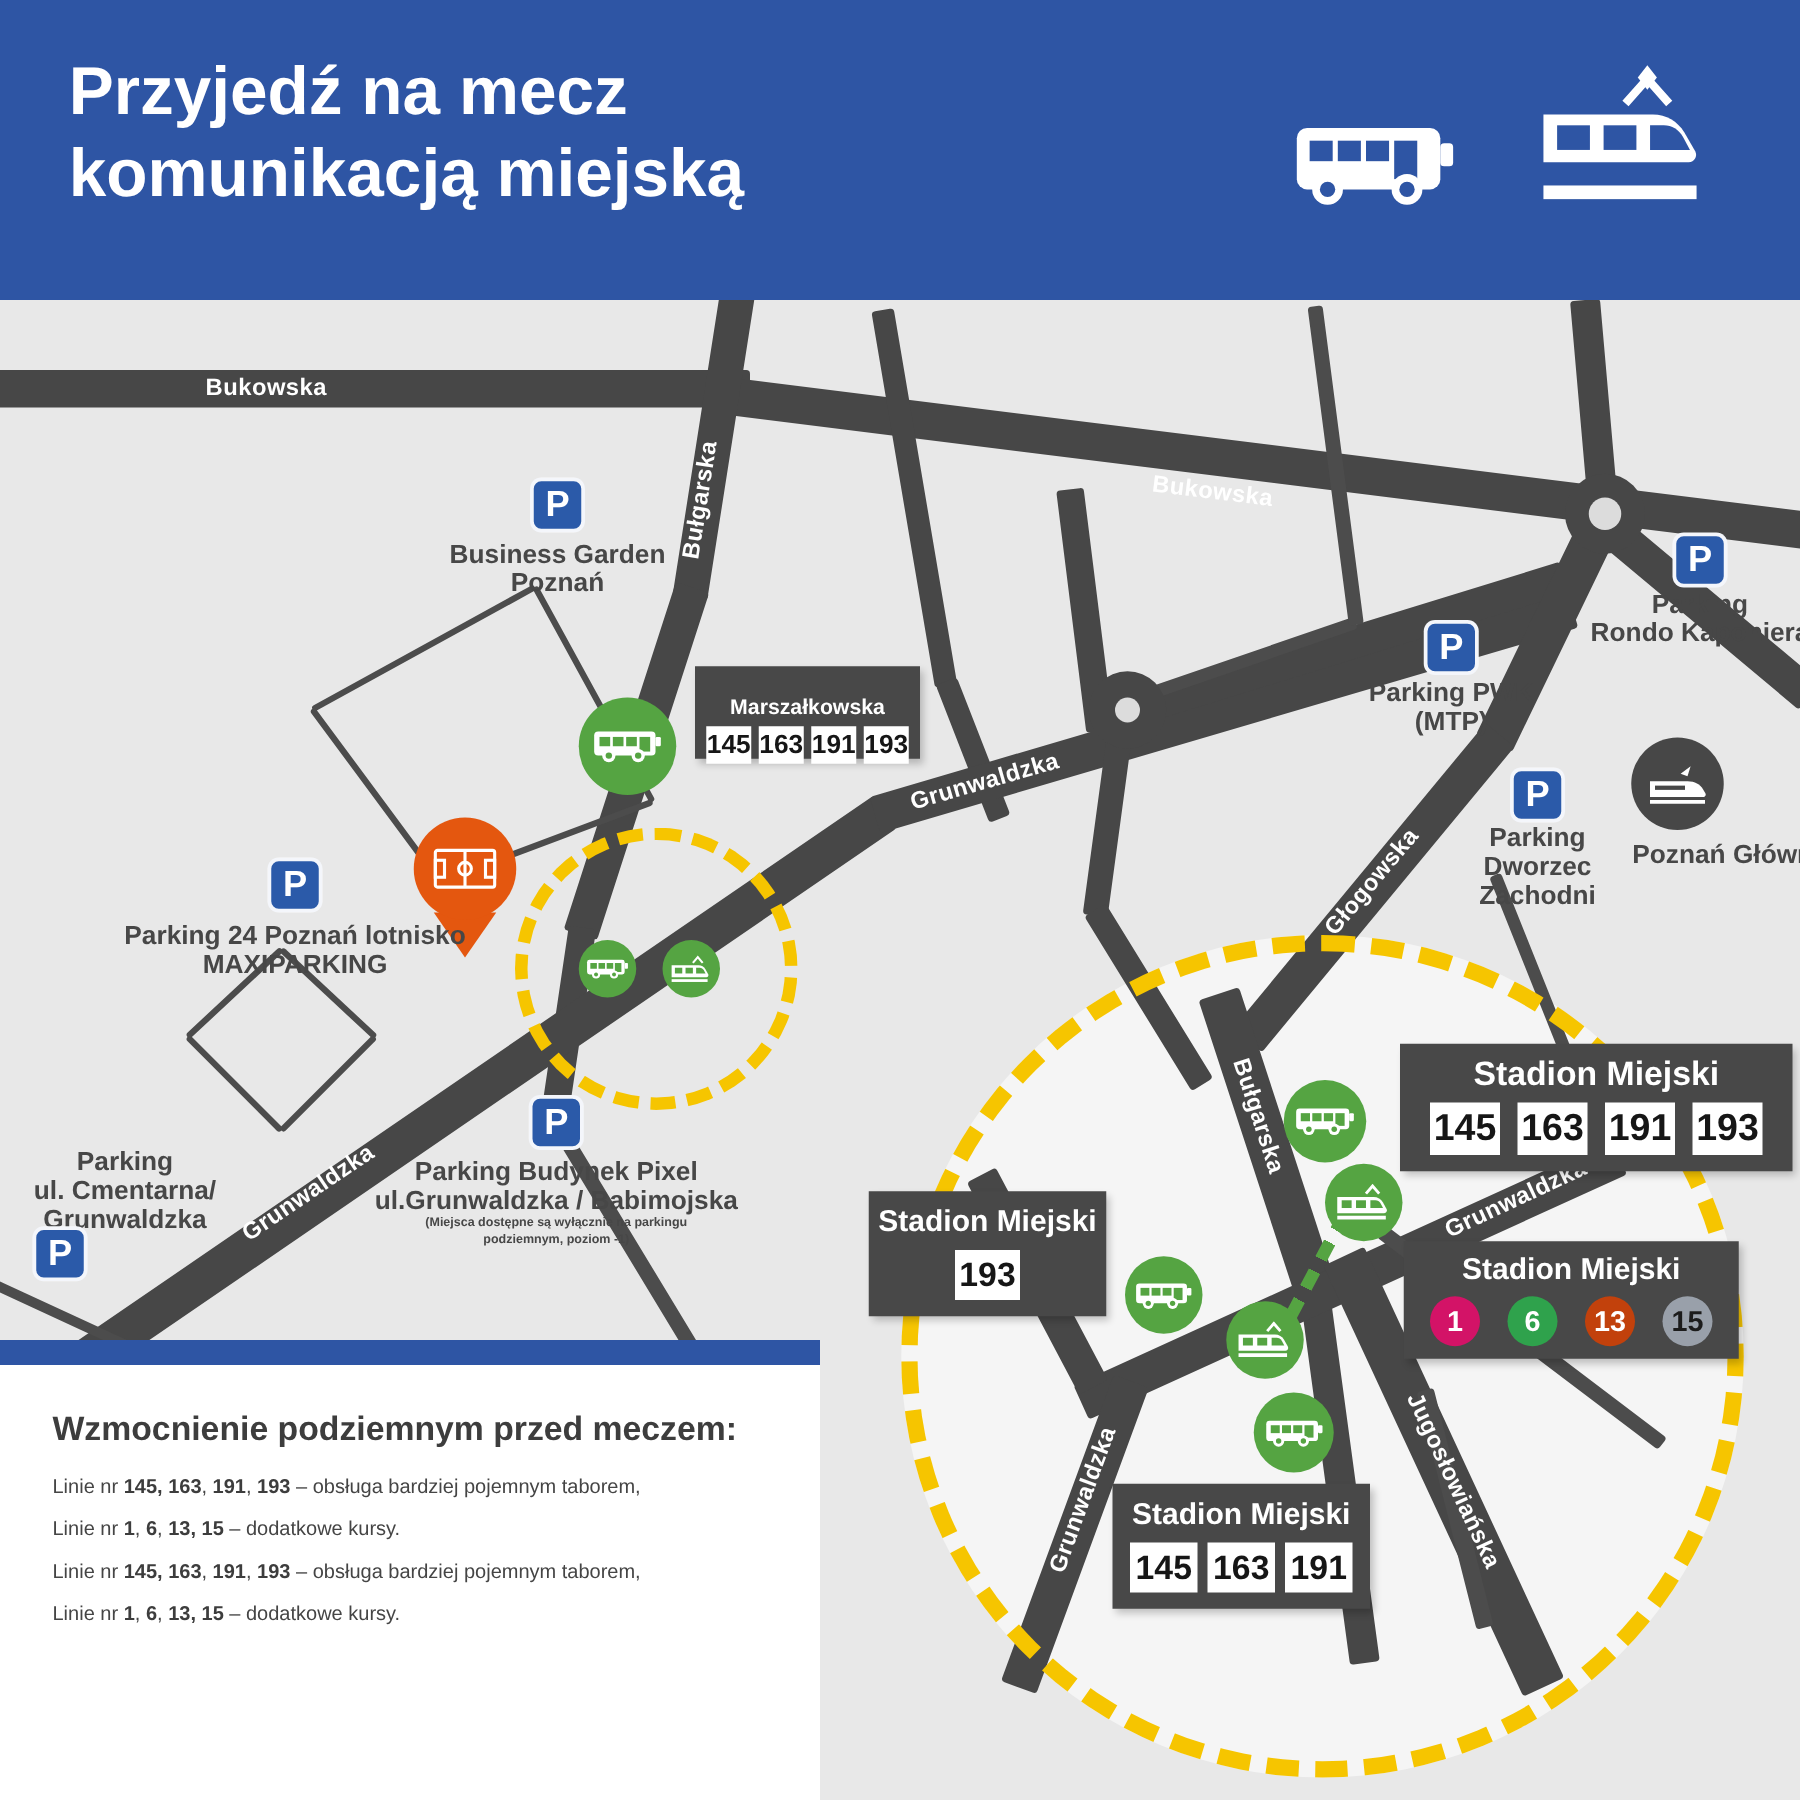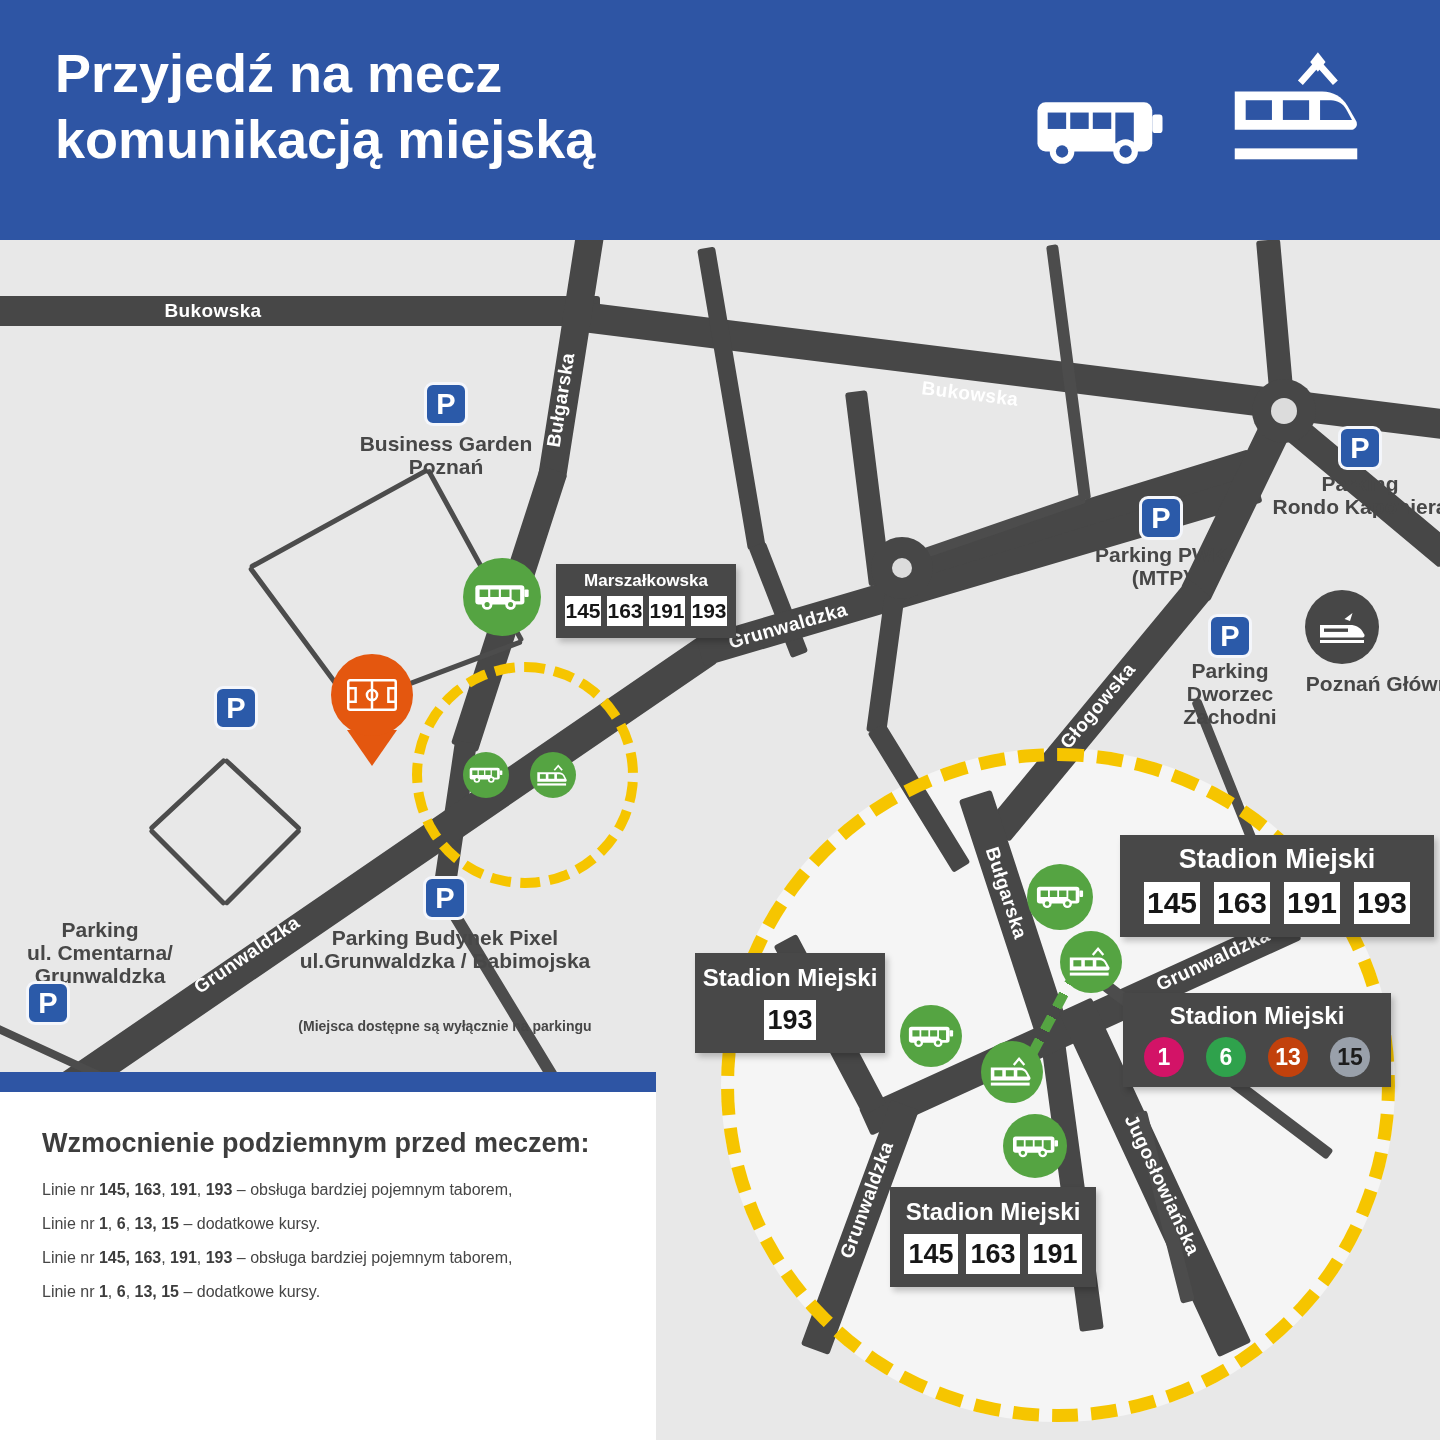--- a/index.html
+++ b/index.html
@@ -26,21 +26,21 @@
   
   .stop{position:absolute;border-radius:50%;background:#55a442;display:flex;align-items:center;
         justify-content:center;z-index:6;}
   .roundabout-outer{position:absolute;border-radius:50%;background:#474747;z-index:2;}
   .roundabout-inner{position:absolute;border-radius:50%;background:#dcdcdc;z-index:3;}
   .p-icon{position:absolute;width:44px;height:44px;box-sizing:border-box;background:#2b5aa9;
           border:3px solid rgba(255,255,255,.95);border-radius:9px;color:#fff;font-weight:bold;
           font-size:29px;display:flex;align-items:center;justify-content:center;z-index:6;}
   .map-label{position:absolute;transform:translate(-50%,0);text-align:center;color:#474747;
              font-weight:bold;font-size:21px;line-height:23px;white-space:nowrap;z-index:6;}
-  .map-label .small{font-size:14px;line-height:13px;display:block;margin-top:48px;}
+  .map-label .small{font-size:10px;line-height:13px;display:block;}
   .station-circle{position:absolute;width:74px;height:74px;border-radius:50%;background:#474747;
                   display:flex;align-items:center;justify-content:center;z-index:6;}
   .pin-head{position:absolute;width:82px;height:82px;border-radius:50%;background:#e4570f;
             display:flex;align-items:center;justify-content:center;z-index:7;}
   .pin-tail{position:absolute;width:0;height:0;border-left:25px solid transparent;
             border-right:25px solid transparent;border-top:36px solid #e4570f;z-index:6;}
 
   
   .dark-box{position:absolute;background:#484848;color:#fff;text-align:center;z-index:8;
             box-shadow:3px 4px 6px rgba(0,0,0,.22);}
@@ -269,20 +269,24 @@
         <span>P</span>
       </div>
     <div class="map-label" style="left:446px;top:192px;">
       <div>Business Garden</div>
       <div>Poznań</div>
     </div>
 
     <div class="p-icon" style="left:214px;top:446px;">
         <span>P</span>
       </div>
+    <div class="map-label" style="left:236px;top:497px;">
+      <div>Parking 24 Poznań lotnisko</div>
+      <div>MAXIPARKING</div>
+    </div>
 
     <div class="p-icon" style="left:423px;top:636px;">
         <span>P</span>
       </div>
     <div class="map-label" style="left:445px;top:686px;">
       <div>Parking Budynek Pixel</div>
       <div>ul.Grunwaldzka / Babimojska</div>
       <span class="small">(Miejsca dostępne są wyłącznie na parkingu</span>
       <span class="small">podziemnym, poziom -1)</span>
     </div>
@@ -326,21 +330,21 @@
           <path d="M28.5 12 l8 -6 -2.5 8 z" fill="#fff"></path>
           <path d="M4 18 h30 c6 0 10 2.5 12.5 6.5 l1.8 3 c.8 1.4 -.2 3 -1.8 3 H4 z" fill="#fff"></path>
           <rect x="8" y="21.5" width="24" height="3.4" fill="#474747"></rect>
           <rect x="4" y="33" width="44" height="3" fill="#fff"></rect>
         </svg>
     </div>
     <div class="map-label" style="left:1343px;top:432px;margin-left:41px;">
         <div>Poznań Główny</div>
       </div>
 
-    <div class="dark-box" style="left:556px;top:324px;width:180px;height:74px;padding-top:7px;box-sizing:border-box;">
+    <div class="dark-box" style="left:556px;top:293px;width:180px;height:74px;padding-top:23px;box-sizing:border-box;">
       <div class="bx-title" style="font-size:17px;">Marszałkowska</div>
       <div class="tile-row" style="gap:6px;margin-top:5px;">
         <span class="tile" style="width:36px;height:30px;font-size:21px;">145</span>
         <span class="tile" style="width:36px;height:30px;font-size:21px;">163</span>
         <span class="tile" style="width:36px;height:30px;font-size:21px;">191</span>
         <span class="tile" style="width:36px;height:30px;font-size:21px;">193</span>
       </div>
     </div>
 
     <div class="dark-box" style="left:1120px;top:595px;width:314px;height:102px;padding-top:9px;box-sizing:border-box;">

